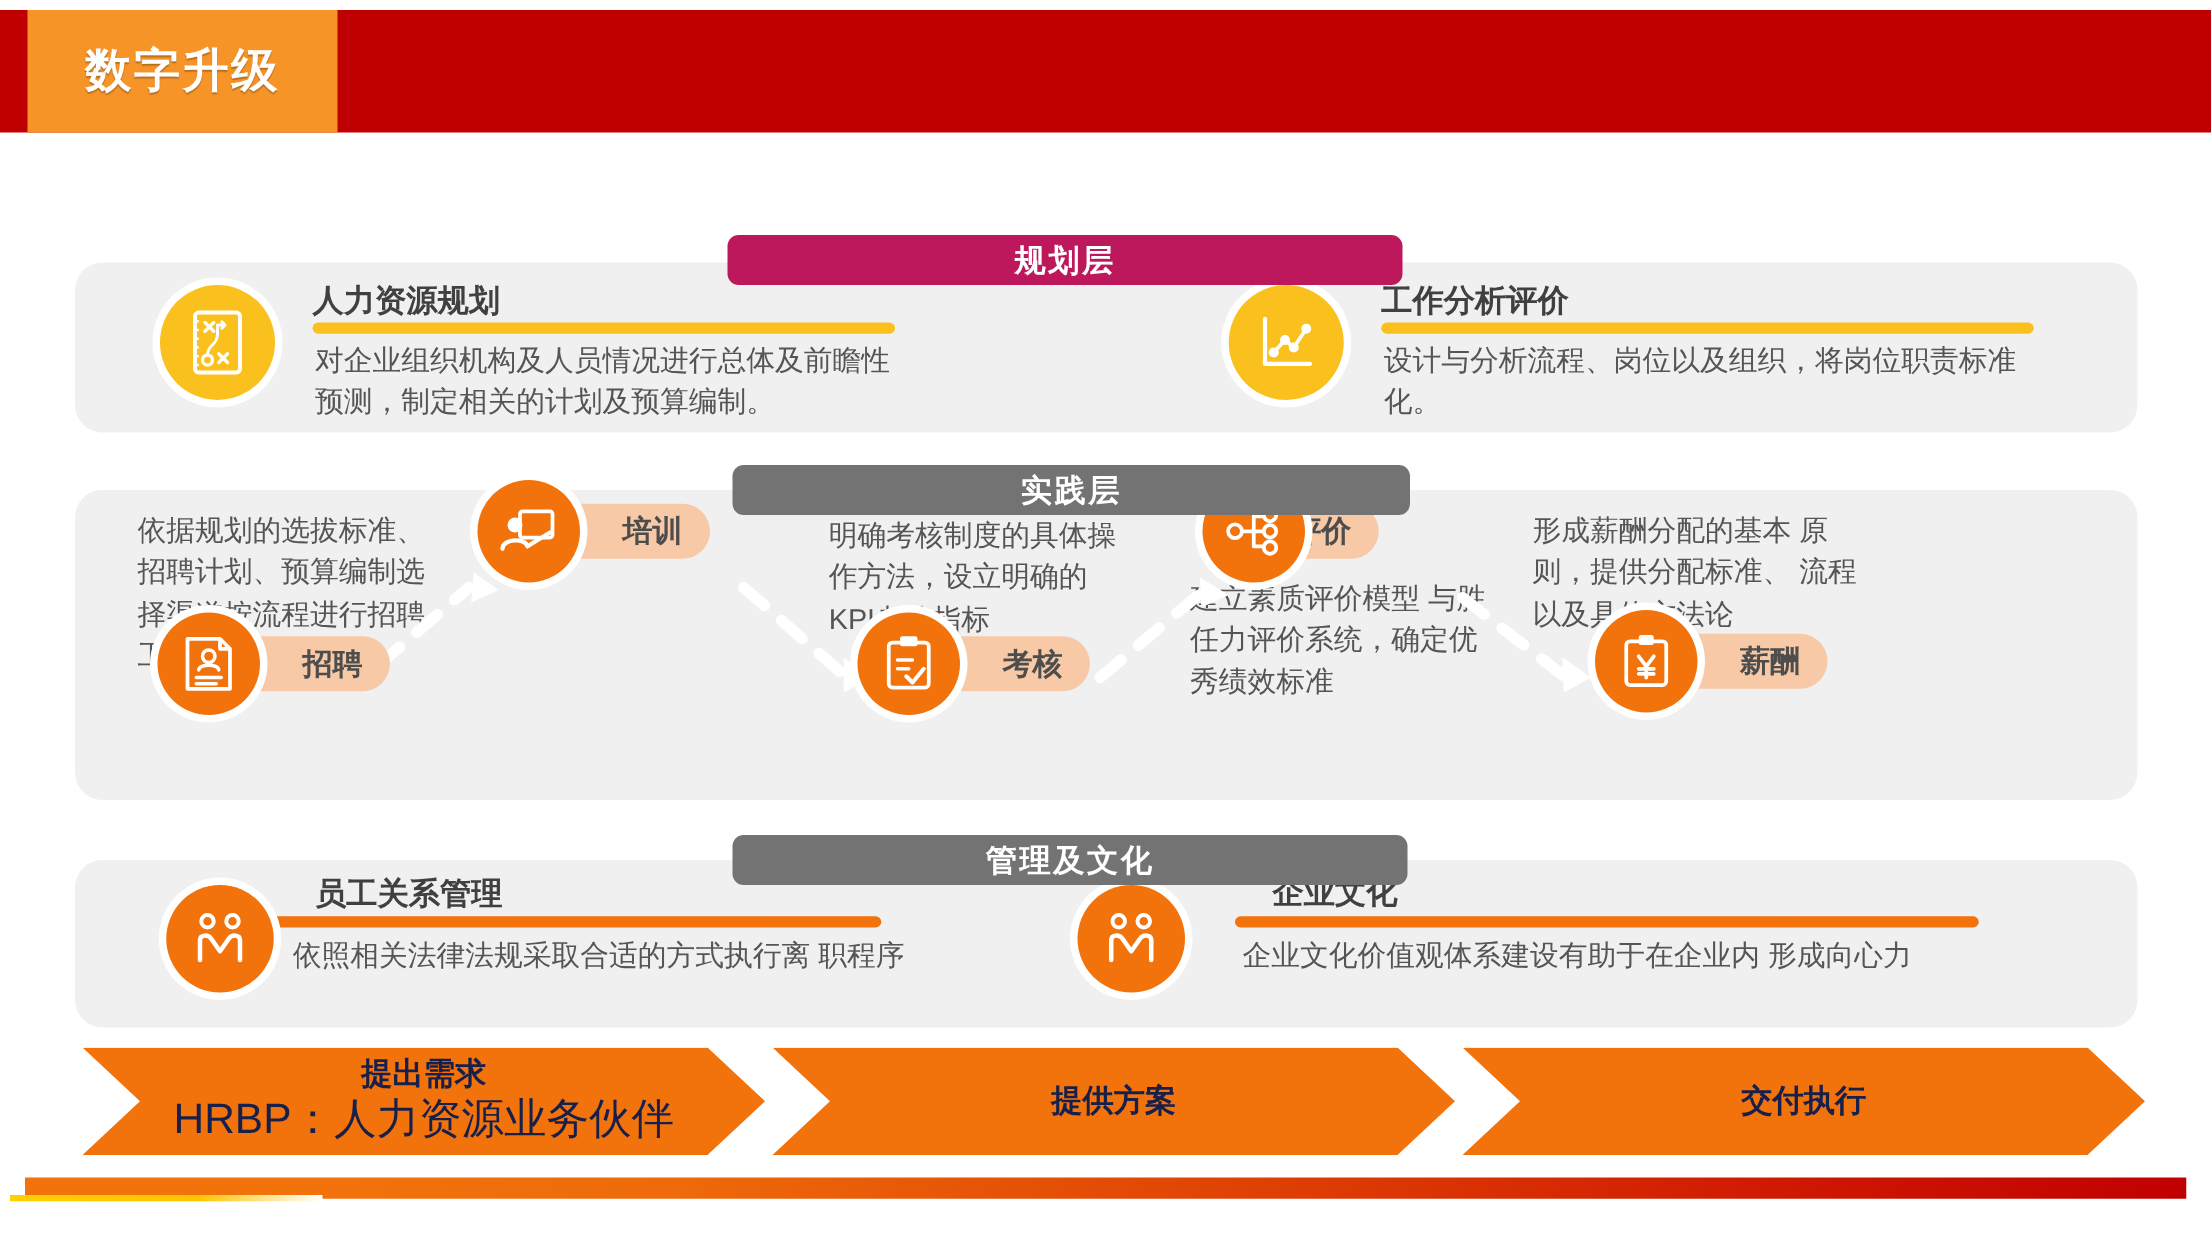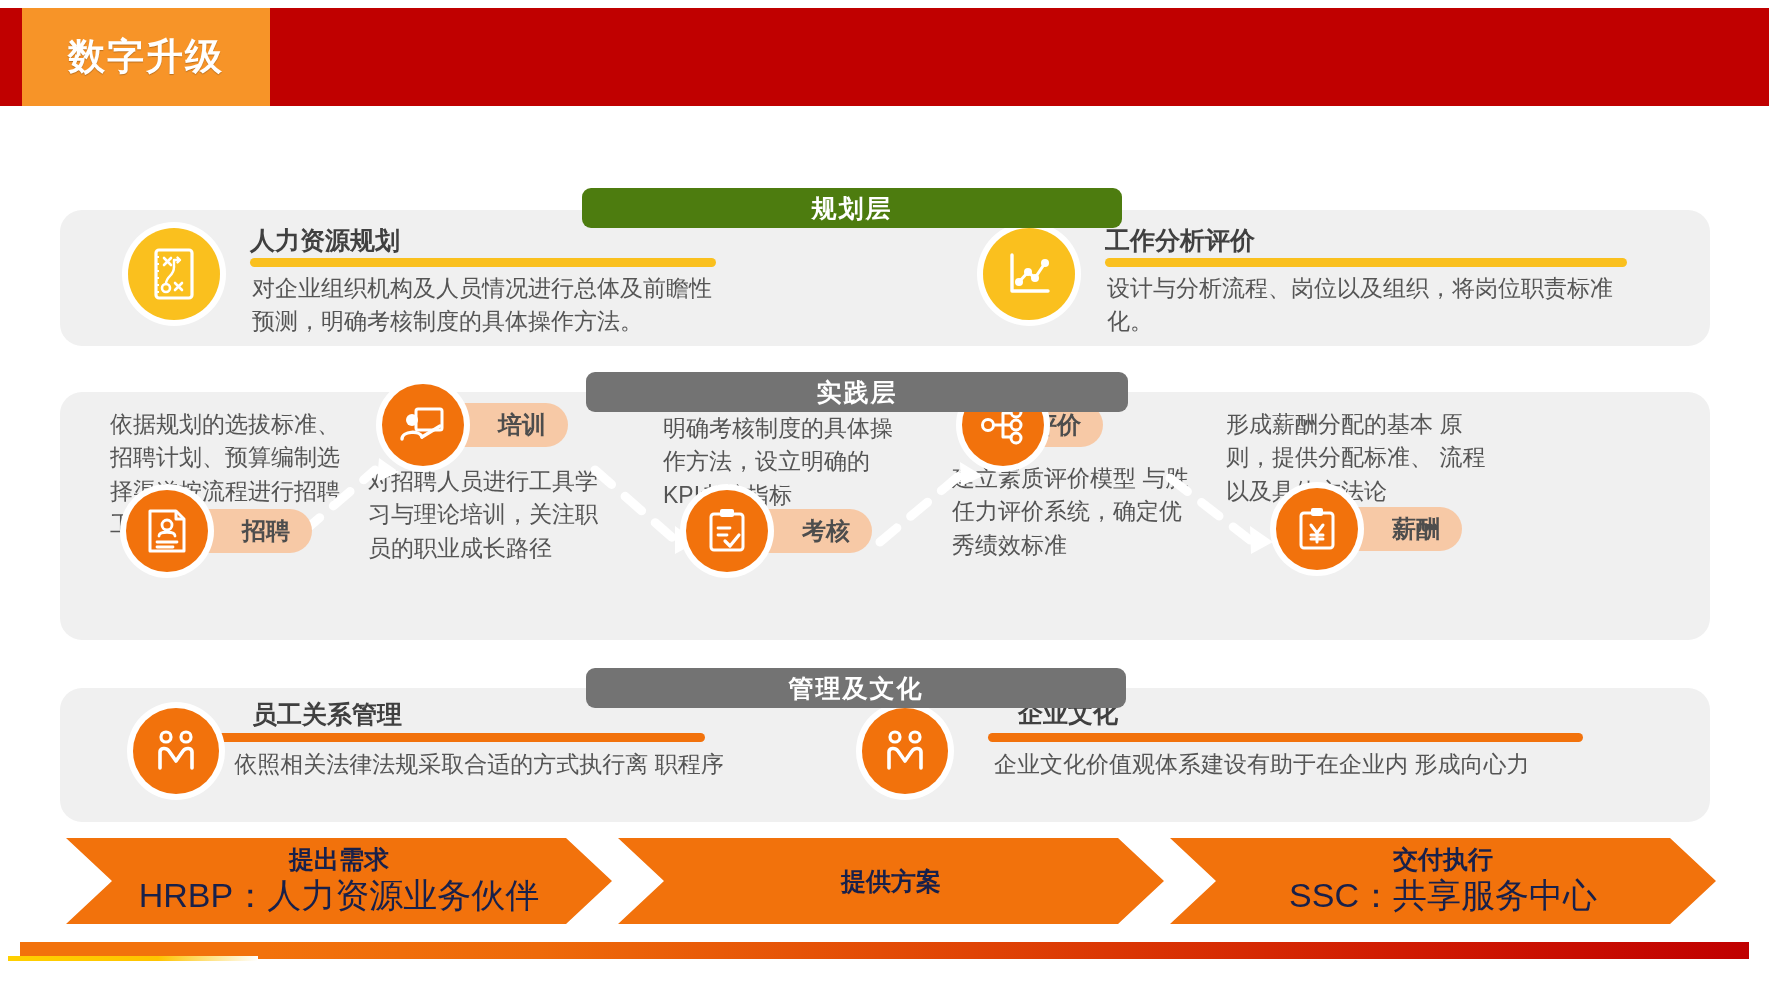--- a/index.html
+++ b/index.html
@@ -43,21 +43,21 @@
   
   .panel {
     position: absolute; background: #F0F0F0; border-radius: 22px;
   }
   .band {
     position: absolute; height: 40px; border-radius: 9px;
     display: flex; align-items: center; justify-content: center;
     color: #ffffff; font-size: 25px; font-weight: bold; letter-spacing: 2px;
     z-index: 6;
   }
-  .band.yellow { background: #4d7c0f; }
+  .band.yellow { background: #be185d; }
   .band.orange { background: #737373; }
 
   
   .circ {
     position: absolute; border-radius: 50%;
     display: flex; align-items: center; justify-content: center;
     z-index: 5;
     box-shadow: 0 0 0 6px #ffffff;
   }
   .circ.yellow { background: #FAC01E; }
@@ -140,21 +140,21 @@
       <path d="M20 18 L13 11" stroke="#fff" stroke-width="2.6" stroke-linecap="round"></path>
       <path d="M23 20 v-7 h6 l-2.5 -2.5 M29 13 l-2.5 2.5" stroke="#fff" stroke-width="2.4" stroke-linecap="round" stroke-linejoin="round" fill="none"></path>
       <path d="M23 20 C23 30, 15 28, 15 37" stroke="#fff" stroke-width="2.4" fill="none" stroke-linecap="round"></path>
       <circle cx="15" cy="41" r="4" stroke="#fff" stroke-width="2.6"></circle>
       <path d="M24 36 L31 43 M31 36 L24 43" stroke="#fff" stroke-width="2.6" stroke-linecap="round"></path>
       <path d="M5 10 h3 M5 17 h3 M5 24 h3 M5 31 h3 M5 38 h3 M5 45 h3" stroke="#fff" stroke-width="2"></path>
     </svg>
   </div>
   <div class="mod-title" style="left:250px; top:224px;">人力资源规划</div>
   <div class="mod-rule yellow" style="left:250px; top:258px; width:466px;"></div>
-  <div class="mod-desc" style="left:252px; top:272px; width:470px;">对企业组织机构及人员情况进行总体及前瞻性预测，明确考核制度的具体操作方法。</div>
+  <div class="mod-desc" style="left:252px; top:272px; width:470px;">对企业组织机构及人员情况进行总体及前瞻性预测，制定相关的计划及预算编制。</div>
 
   <div class="circ yellow" style="left:983px; top:228px; width:92px; height:92px;">
     <svg width="50" height="50" viewBox="0 0 50 50" fill="none">
       <path d="M8 6 V42 H44" stroke="#fff" stroke-width="3.4" stroke-linecap="round" stroke-linejoin="round"></path>
       <path d="M15 33 L24 23 L31 29 L41 14" stroke="#fff" stroke-width="3" stroke-linecap="round" stroke-linejoin="round"></path>
       <circle cx="15" cy="33" r="4" fill="#fff"></circle>
       <circle cx="24" cy="23" r="4" fill="#fff"></circle>
       <circle cx="31" cy="29" r="4" fill="#fff"></circle>
       <circle cx="41" cy="14" r="4" fill="#fff"></circle>
     </svg>
@@ -202,21 +202,20 @@
     <svg width="46" height="42" viewBox="0 0 46 42" fill="none">
       <rect x="16" y="5" width="26" height="21" rx="2" stroke="#fff" stroke-width="3"></rect>
       <circle cx="12" cy="16" r="6" fill="#fff"></circle>
       <path d="M2 35 C2 27, 20 26, 22 33" stroke="#fff" stroke-width="3.4" stroke-linecap="round" fill="none"></path>
       <path d="M22 33 L40 22" stroke="#fff" stroke-width="3.4" stroke-linecap="round"></path>
     </svg>
   </div>
   <div class="pill" style="left:440px; top:403px;">
     <span>培训</span>
   </div>
-  <div class="ptext" style="left:368px; top:465px; width:250px;">对招聘人员进行工具学习与理论培训，关注职员的职业成长路径</div>
 
   <div class="ptext" style="left:663px; top:412px; width:240px;">明确考核制度的具体操作方法，设立明确的KPI考核指标</div>
   <div class="circ orange" style="left:686px; top:490px; width:82px; height:82px;">
     <svg width="42" height="46" viewBox="0 0 42 46" fill="none">
       <rect x="5" y="6" width="32" height="36" rx="3" stroke="#fff" stroke-width="3"></rect>
       <rect x="14" y="1" width="14" height="8" rx="2" fill="#fff"></rect>
       <path d="M12 20 H24 M12 27 H21" stroke="#fff" stroke-width="2.8" stroke-linecap="round"></path>
       <path d="M19 33 L24 38 L33 27" stroke="#fff" stroke-width="3.2" stroke-linecap="round" stroke-linejoin="round" fill="none"></path>
     </svg>
   </div>
@@ -283,19 +282,18 @@
     <div class="c-top">提出需求</div>
     <div class="c-bot">HRBP：人力资源业务伙伴</div>
   </div>
 
   <div class="chev" style="left:618px; top:838px; width:546px;">
     <div class="c-top">提供方案</div>
   </div>
 
   <div class="chev" style="left:1170px; top:838px; width:546px;">
     <div class="c-top">交付执行</div>
-    <div class="c-bot">SSC：共享服务中心</div>
   </div>
 
   <div class="bottom-bar"></div>
   <div class="bottom-line"></div>
 
 </div>
 
 </body></html>

